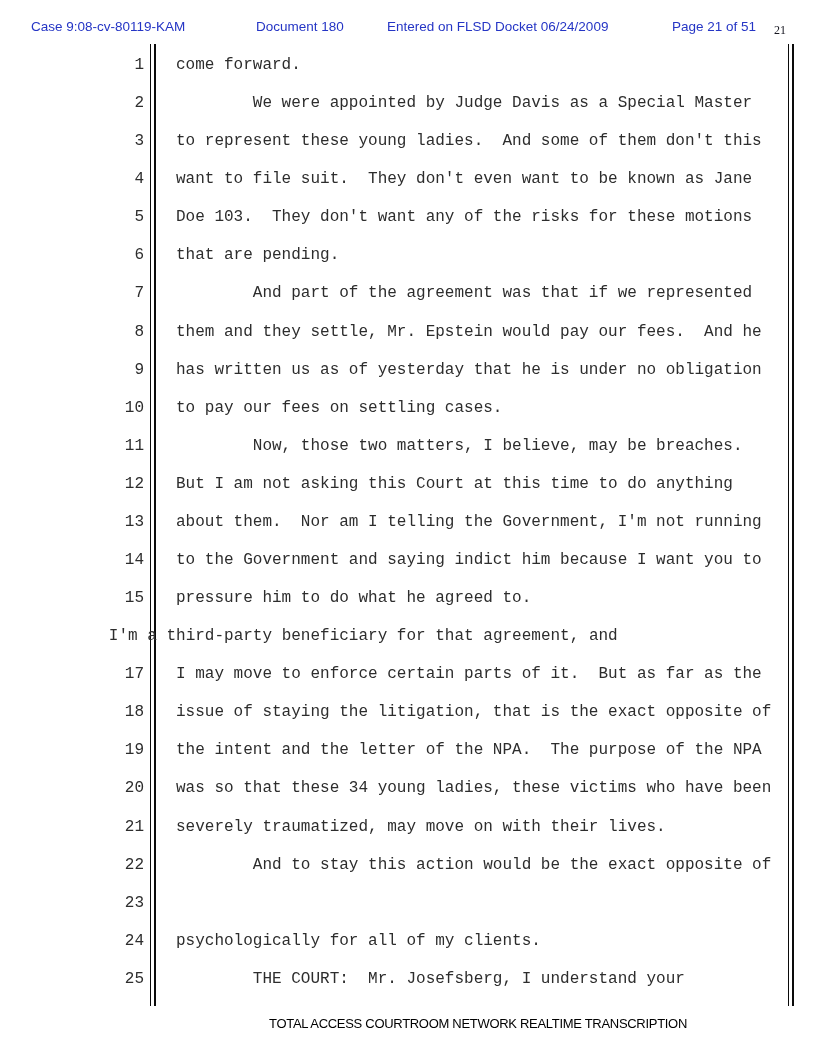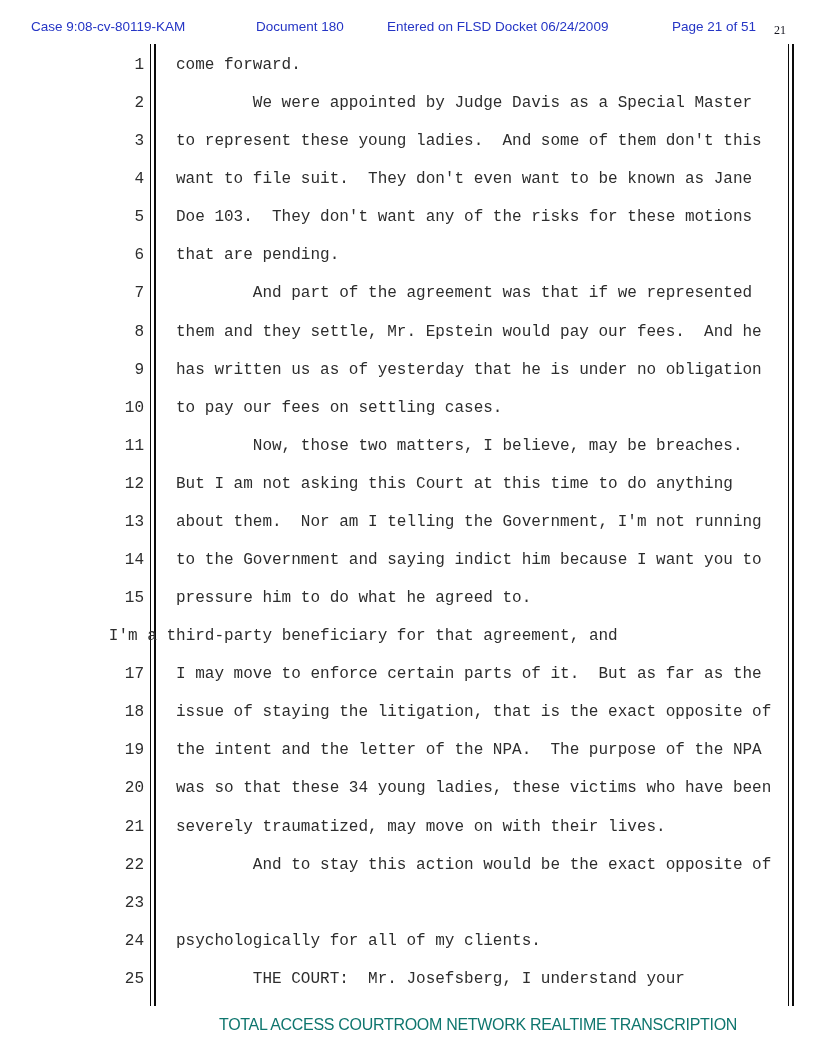--- a/index.html
+++ b/index.html
@@ -58,23 +58,23 @@
   }
   .t-text {
     margin-left: 32px;
     white-space: pre;
   }
   
   .footer {
     position: absolute;
     top: 1016px; left: 163px; width: 630px;
     text-align: center;
-    font-size: 16px;
+    font-size: 13px;
     letter-spacing: -0.3px;
-    color: #0f766e;
+    color: #000000;
     white-space: nowrap;
   }
 </style>
 </head>
 <body>
 
 <div class="hdr-item hdr-case">Case 9:08-cv-80119-KAM</div>
 <div class="hdr-item hdr-document">Document 180</div>
 <div class="hdr-item hdr-entered">Entered on FLSD Docket 06/24/2009</div>
 <div class="hdr-item hdr-page">Page 21 of 51</div>

